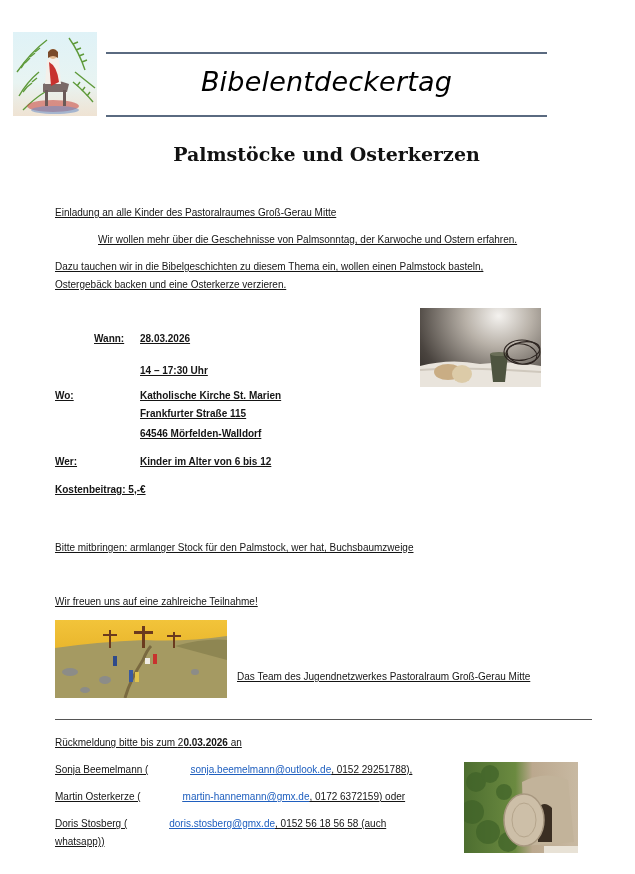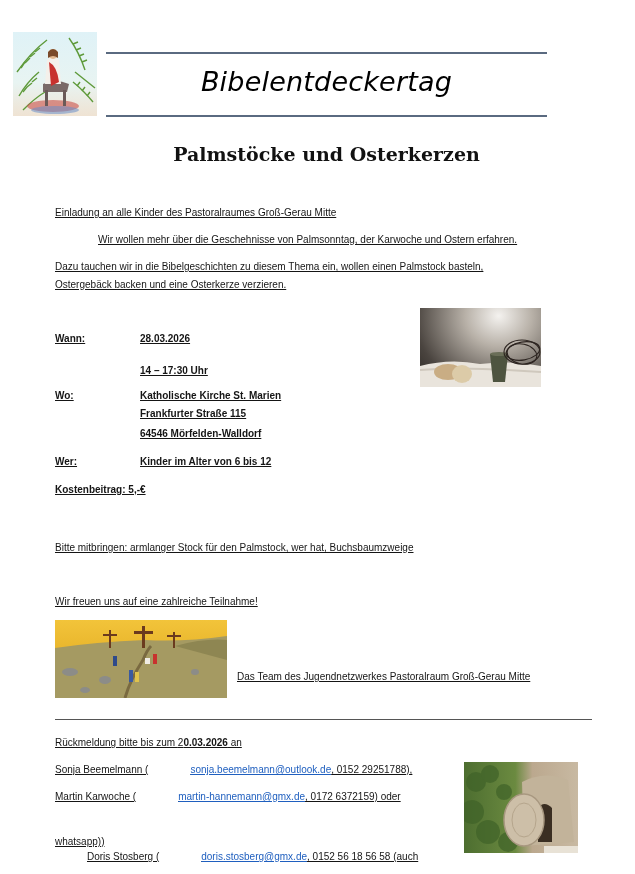--- a/index.html
+++ b/index.html
@@ -78,21 +78,21 @@
 <div class="abs title">Bibelentdeckertag</div>
 <div class="hline" style="left:106px; top:115px; width:441px;"></div>
 
 <div class="abs subtitle">Palmstöcke und Osterkerzen</div>
 
 <div class="abs body-text" style="left:55px; top:206px;">Einladung an alle Kinder des Pastoralraumes Groß-Gerau Mitte</div>
 <div class="abs body-text" style="left:55px; top:233px;margin-left:43px;">Wir wollen mehr über die Geschehnisse von Palmsonntag, der Karwoche und Ostern erfahren.</div>
 <div class="abs body-text" style="left:55px; top:260px;">Dazu tauchen wir in die Bibelgeschichten zu diesem Thema ein, wollen einen Palmstock basteln,</div>
 <div class="abs body-text" style="left:55px; top:278px;">Ostergebäck backen und eine Osterkerze verzieren.</div>
 
-<div class="abs body-text bold label-col" style="top:332px;">Wann:</div>
+<div class="abs body-text bold label-col" style="top:332px;margin-left:39px;">Wann:</div>
 <div class="abs body-text bold value-col" style="top:332px;">28.03.2026</div>
 <div class="abs body-text bold value-col" style="top:364px;">14 – 17:30 Uhr</div>
 
 <div class="abs img-easter">
   <svg width="121" height="79" viewBox="0 0 121 79">
     <path d="M0 58 Q30 50 60 56 Q90 52 121 58 L121 79 L0 79 Z" fill="#e9e4dc"></path>
     <path d="M0 62 Q40 58 121 64" stroke="#cfc8bd" stroke-width="2" fill="none"></path>
     <ellipse cx="28" cy="64" rx="14" ry="8" fill="#c9ad84"></ellipse>
     <ellipse cx="42" cy="66" rx="10" ry="9" fill="#dccba8"></ellipse>
     <path d="M70 46 L88 46 L85 74 L73 74 Z" fill="#4e5440"></path>
@@ -150,24 +150,24 @@
 
 <div class="abs body-text" style="left:55px; top:736px;">
   <span>Rückmeldung bitte bis zum </span><span>2</span><span class="bold">0.03.2026</span><span> an</span>
 </div>
 
 <div class="abs body-text" style="left:55px; top:763px;">
   <span>Sonja Beemelmann (</span><a class="mail" href="mailto:sonja.beemelmann@outlook.de">sonja.beemelmann@outlook.de</a><span>, 0152 29251788),</span>
 </div>
 
 <div class="abs body-text" style="left:55px; top:790px;">
-  <span>Martin Karwoche (</span><a class="mail" href="mailto:martin-hannemann@gmx.de">martin-hannemann@gmx.de</a><span>, 0172 6372159) oder</span>
+  <span>Martin Osterkerze (</span><a class="mail" href="mailto:martin-hannemann@gmx.de">martin-hannemann@gmx.de</a><span>, 0172 6372159) oder</span>
 </div>
 
-<div class="abs body-text" style="left:55px; top:850px;margin-left:32px;">
+<div class="abs body-text" style="left:55px; top:817px;">
   <span>Doris Stosberg (</span><a class="mail" href="mailto:doris.stosberg@gmx.de">doris.stosberg@gmx.de</a><span>, 0152 56 18 56 58 (auch</span>
 </div>
 <div class="abs body-text" style="left:55px; top:835px;">whatsapp))</div>
 
 <div class="abs img-tomb">
   <svg width="114" height="91" viewBox="0 0 114 91">
     <g fill="#3f6228" opacity="0.7">
       <circle cx="12" cy="20" r="10"></circle>
         <circle cx="26" cy="12" r="9"></circle>
         <circle cx="8" cy="50" r="12"></circle>

